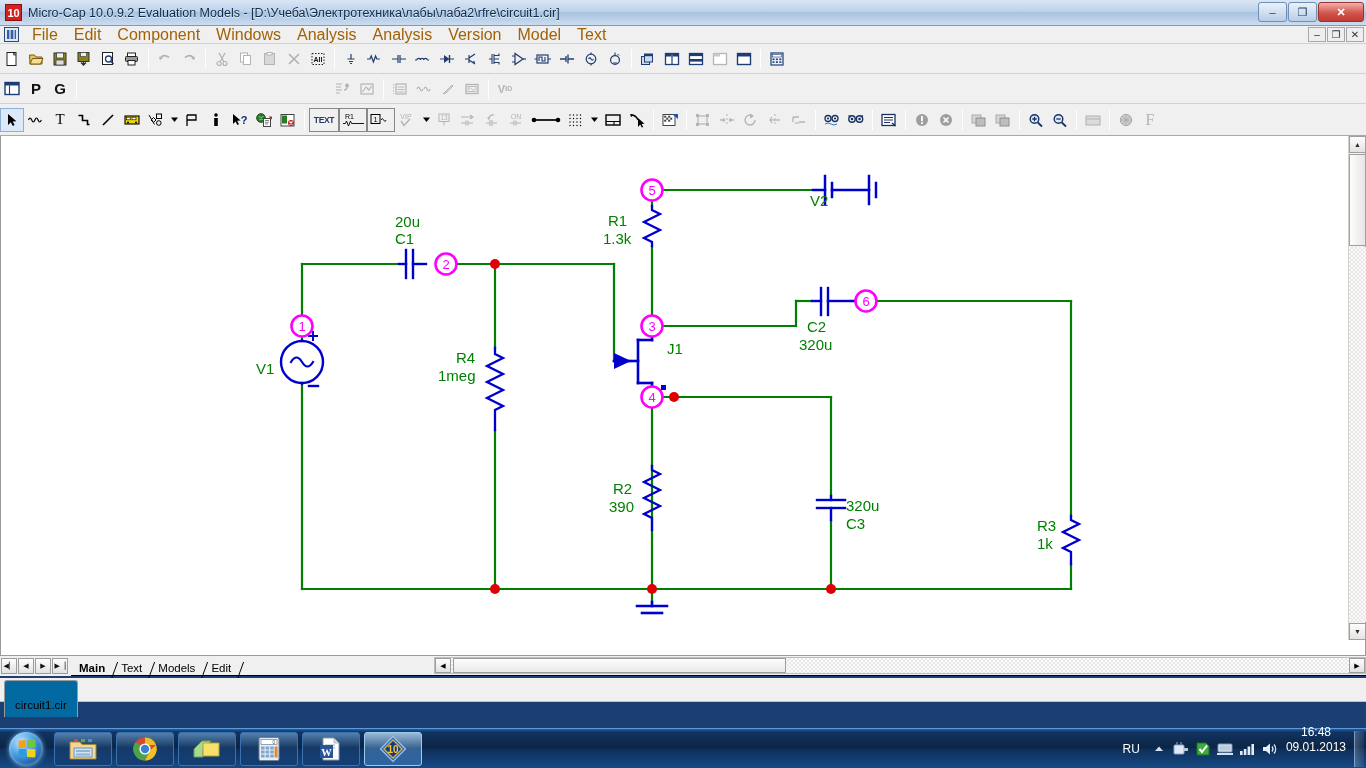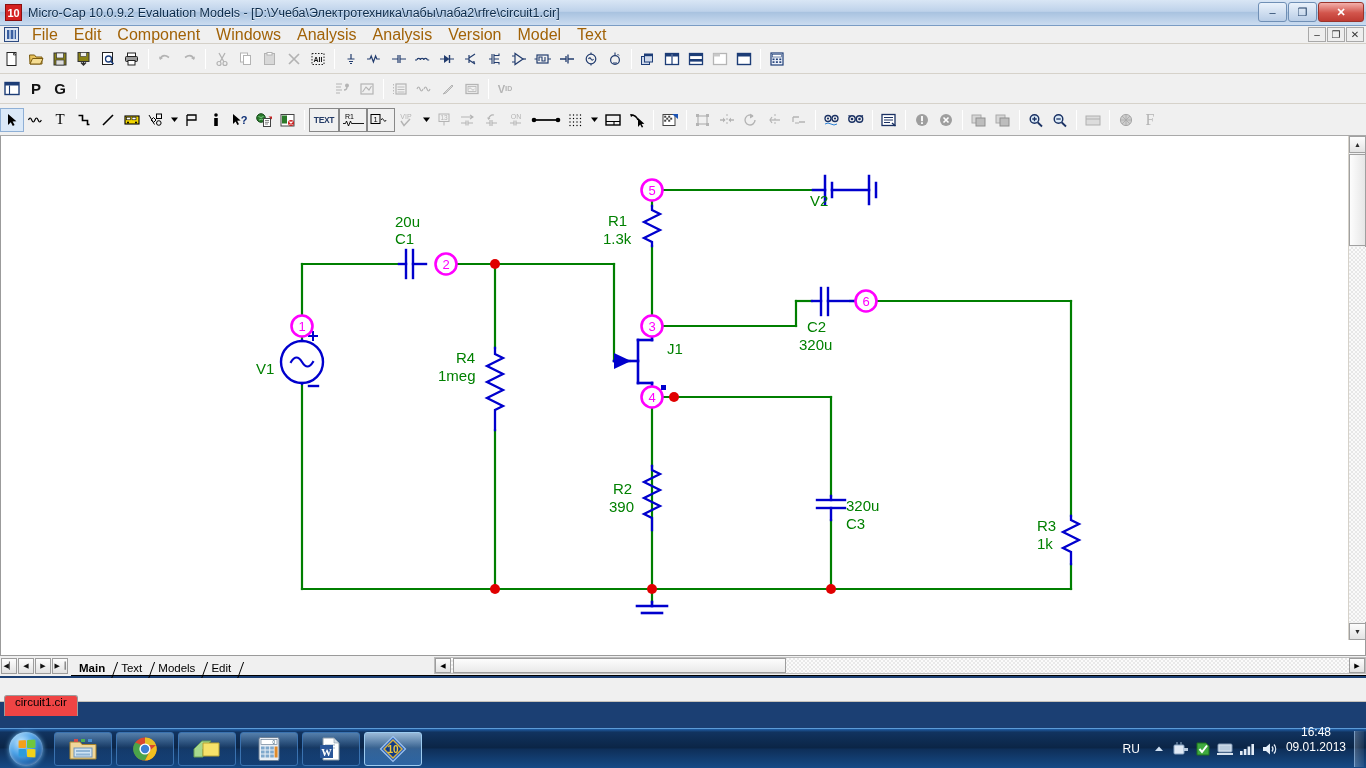--- a/index.html
+++ b/index.html
@@ -152,25 +152,24 @@
     position: absolute; left: 18px; top: 0; width: 333px; height: 15px;
     background: linear-gradient(to bottom,#fdfdfd,#e9e9e9); border: 1px solid #9d9d9d;
   }
 
   
   .filetabbar {
     position: absolute; left: 0; top: 678px; width: 1366px; height: 24px; background: #f0f0f0;
     border-bottom: 1px solid #c6c2ba;
   }
   .filetab {
-    position: absolute; left: 4px; top: 2px; height: 21px; padding: 0 10px;
-    font-size: 11.5px; background: #ef4444;
+    position: absolute; left: 4px; top: 2px; height: 21px; padding: 18px 10px;
+    font-size: 11.5px; background: #0369a1;
     border: 1px solid #9b9b9b; border-bottom: none;
     border-radius: 3px 3px 0 0;
-    margin-top: 15px;
   }
 
   
   .statusbar {
     position: absolute; left: 0; top: 704px; width: 1366px; height: 24px;
     background: #f0f0f0; display: flex; align-items: stretch;
     border-top: 1px solid #dcd8d0;
   }
   .st-cell {
     border: 1px solid #c0bcb4; border-top-color: #9b9b9b; border-left-color: #9b9b9b;

